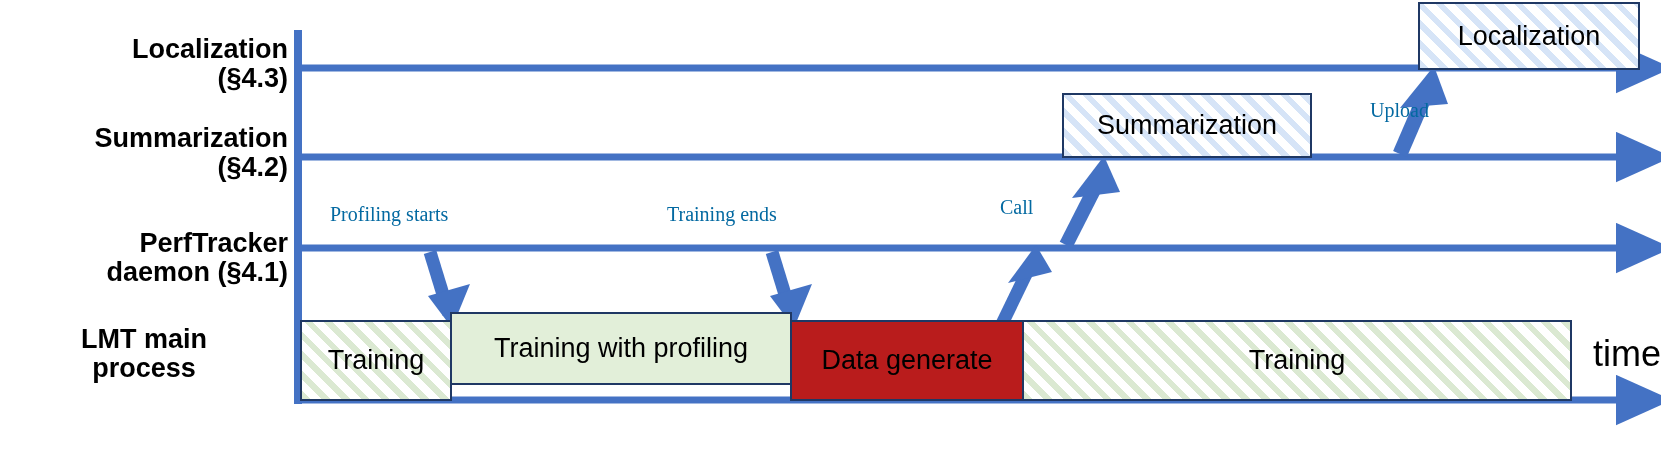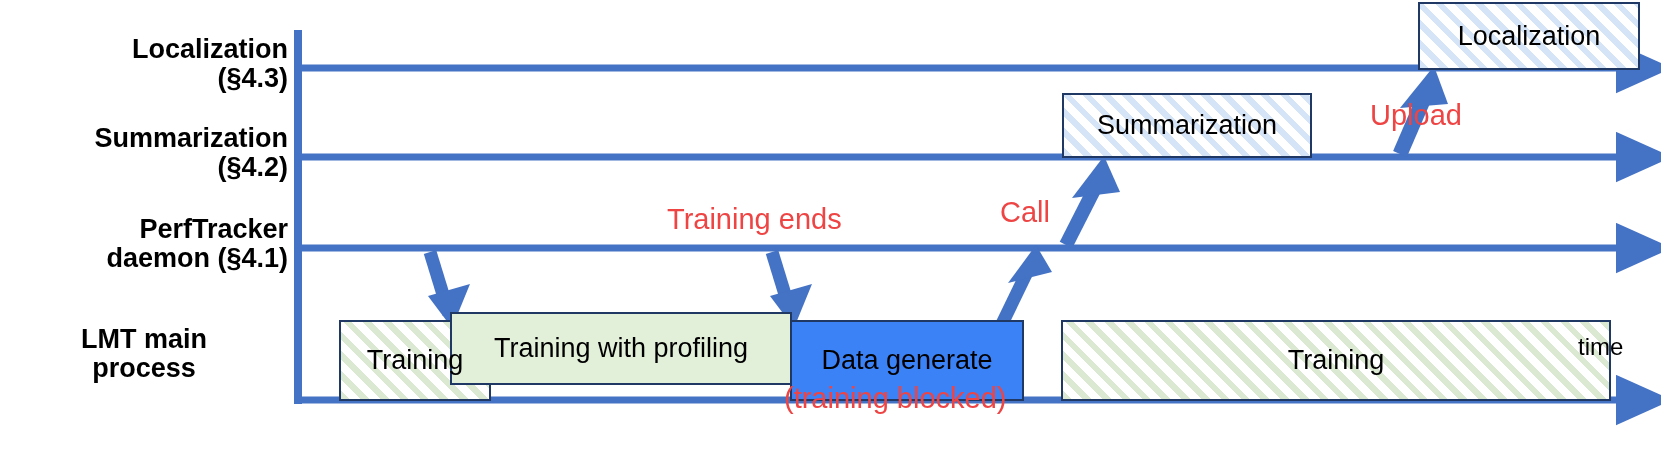--- a/index.html
+++ b/index.html
@@ -21,21 +21,21 @@
     right: 1366px;          
     text-align: right;
     font-weight: bold;
     color: #000000;
     line-height: 1.08;
     white-space: pre-line;
     font-size: 27px;
   }
   .lbl-localization  { left: 0;  width: 288px; top: 35px; }
   .lbl-summarization { left: 0;  width: 288px; top: 124px; }
-  .lbl-perftracker   { left: 0;  width: 288px; top: 215px; }
+  .lbl-perftracker   { left: 0;  width: 288px; top: 229px; }
   .lbl-lmt           { left: 0;  width: 288px; top: 325px; text-align: center; }
 
   
   #canvas {
     position: absolute;
     left: 0; top: 0;
     width: 1661px;
     height: 463px;
   }
 
@@ -53,45 +53,45 @@
   }
   .task-box > span { position: relative; z-index: 2; }
 
   
   .fill-green-hatch {
     background-color: #ffffff;
     background-image: repeating-linear-gradient(
         45deg,
         #dbe9d2 0px, #dbe9d2 6px,
         #ffffff 6px, #ffffff 14px);
-    margin-left: 39px;
   }
   .fill-green-solid { background-color: #e2efd9; }
-  .fill-gray-solid  { background-color: #3b82f6; }
+  .fill-gray-solid  { background-color: #b91c1c; }
   .fill-blue-hatch {
     background-color: #ffffff;
     background-image: repeating-linear-gradient(
         45deg,
         #d6e4f7 0px, #d6e4f7 6px,
         #ffffff 6px, #ffffff 14px);
   }
 
   
   .annot {
     position: absolute;
-    font-size: 29px;
-    color: #ef4444;
+    font-size: 20px;
+    color: #0369a1;
     white-space: nowrap;
-    font-family: Liberation Sans, sans-serif;
+    font-family: Liberation Serif, serif;
   }
   .axis-end-label {
     position: absolute;
-    font-size: 24px;
+    font-size: 36px;
     color: #000000;
     white-space: nowrap;
+    margin-left: 15px;
   }
 </style>
 </head>
 <body>
 
 <div id="stage">
 
   <div class="row-label lbl-localization">Localization
 (§4.3)</div>
 
@@ -164,25 +164,25 @@
   </div>
 
   <div class="task-box fill-gray-solid" style="left:790px; top:320px; width:234px; height:81px;">
     <span>Data generate</span>
   </div>
 
   <div class="task-box fill-green-hatch" style="left:1022px; top:320px; width:550px; height:81px;">
     <span>Training</span>
   </div>
 
+  <div class="annot" style="left:330px; top:203px;">Profiling starts</div>
 
   <div class="annot" style="left:667px; top:203px;">Training ends</div>
 
   <div class="annot" style="left:1000px; top:196px;">Call</div>
 
 
   <div class="annot" style="left:1370px; top:99px;">Upload</div>
 
-  <div class="annot" style="left:784px; top:382px;">(training blocked)</div>
 
   <div class="axis-end-label" style="left:1578px; top:333px;">time</div>
 
 </div>
 
 </body></html>

